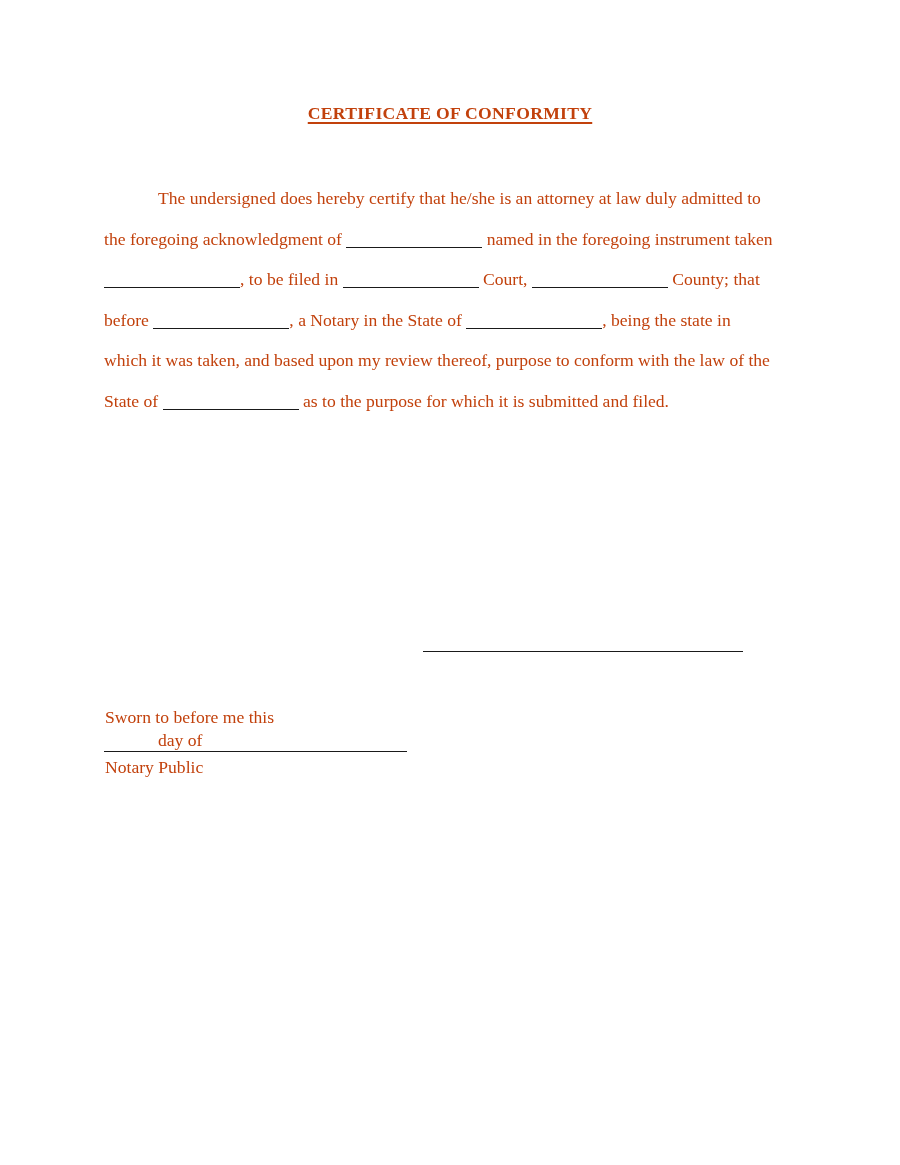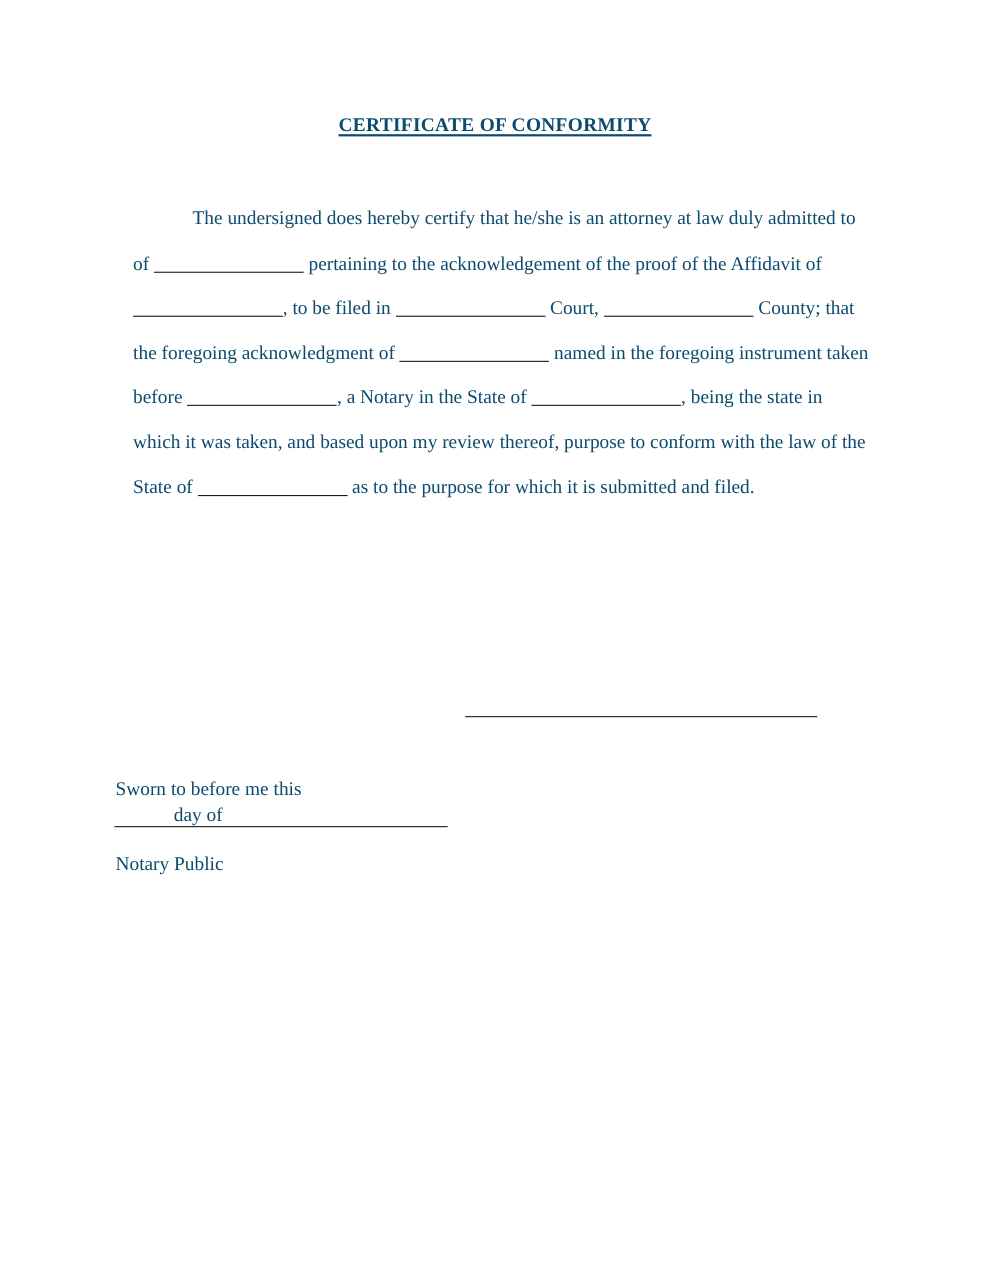--- a/index.html
+++ b/index.html
@@ -2,41 +2,41 @@
 <html><head>
 <meta charset="utf-8">
 <style>
   html,body{margin:0;padding:0;background:#ffffff;}
   .page{
     position:relative;
     width:900px;
     height:1165px;
     background:#ffffff;
     font-family:"Liberation Serif","DejaVu Serif",serif;
-    color:#0c4a6e;
+    color:#c2410c;
     font-size:17.6px;
     overflow:hidden;
   }
   .title{
     position:absolute;
     top:103px;
     left:0;
     width:100%;
     margin:0;
     text-align:center;
     font-size:17.6px;
     font-weight:bold;
     letter-spacing:0.3px;
     text-decoration:underline;
     text-decoration-thickness:1.6px;
     text-underline-offset:3px;
   }
   .paragraph{
     position:absolute;
-    left:121px;
+    left:104px;
     top:178px;
     width:700px;
     line-height:40.6px;
   }
   .line{white-space:nowrap;}
   .line.indent{text-indent:54px;}
   .blank{
     display:inline-block;
     width:136px;
     height:14px;
@@ -54,35 +54,34 @@
     position:absolute;
     left:105px;
     top:670px;
     line-height:23px;
     margin-top:36px;
   }
   .jurat-day{padding-left:53px;}
   .notary-label{
     position:absolute;
     left:105px;
-    top:775px;
+    top:757px;
   }
 </style>
 </head>
 <body>
 
 <div class="page">
 
   <h1 class="title">CERTIFICATE OF CONFORMITY</h1>
 
   <div class="paragraph">
       <div class="line indent"><span>The undersigned does hereby certify that he/she is an attorney at law duly admitted to</span></div>
-      <div class="line"><span>of </span><span class="blank"></span><span> pertaining to the acknowledgement of the proof of the Affidavit of</span></div>
+      <div class="line"><span>the foregoing acknowledgment of </span><span class="blank"></span><span> named in the foregoing instrument taken</span></div>
       <div class="line"><span class="blank"></span><span>, to be filed in </span><span class="blank"></span><span> Court, </span><span class="blank"></span><span> County; that</span></div>
-      <div class="line"><span>the foregoing acknowledgment of </span><span class="blank"></span><span> named in the foregoing instrument taken</span></div>
       <div class="line"><span>before </span><span class="blank"></span><span>, a Notary in the State of </span><span class="blank"></span><span>, being the state in</span></div>
       <div class="line"><span>which it was taken, and based upon my review thereof, purpose to conform with the law of the</span></div>
       <div class="line"><span>State of </span><span class="blank"></span><span> as to the purpose for which it is submitted and filed.</span></div>
     </div>
 
   <div class="sig-line sig-attorney"></div>
 
   <div class="jurat">
     <div>Sworn to before me this</div>
     <div class="jurat-day">day of</div>

